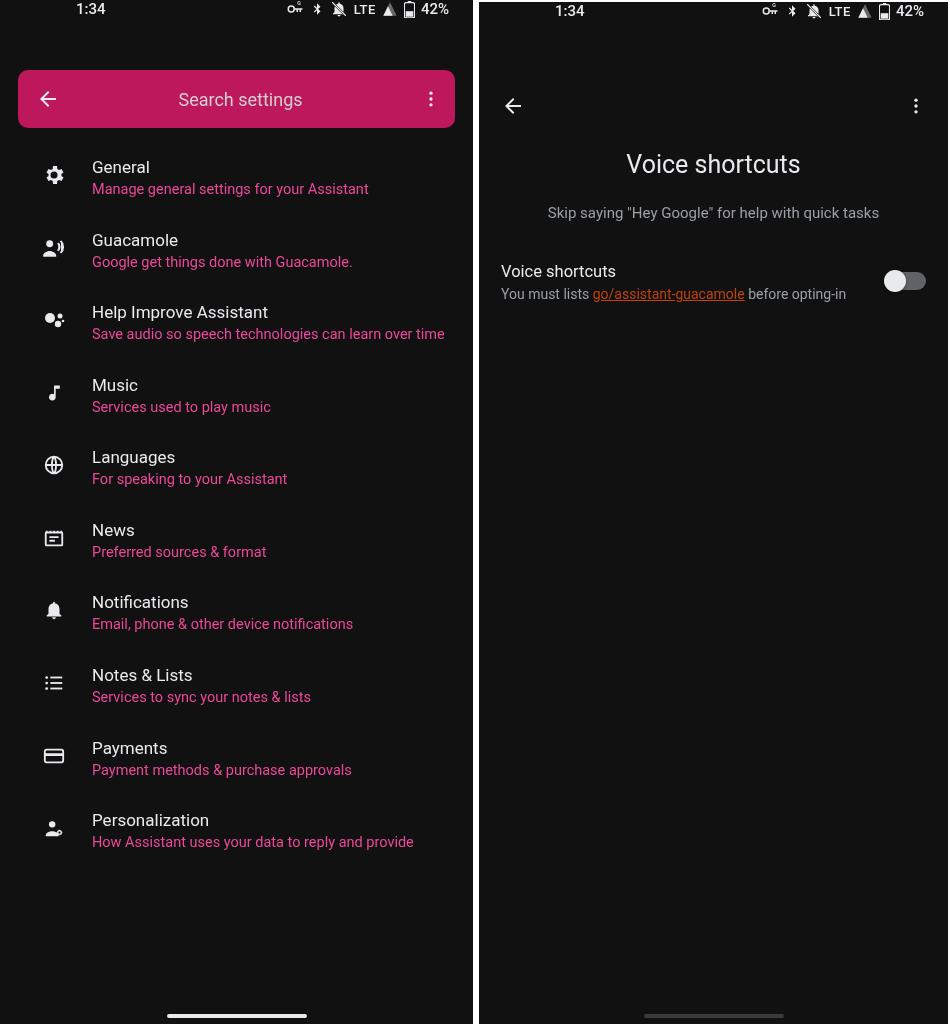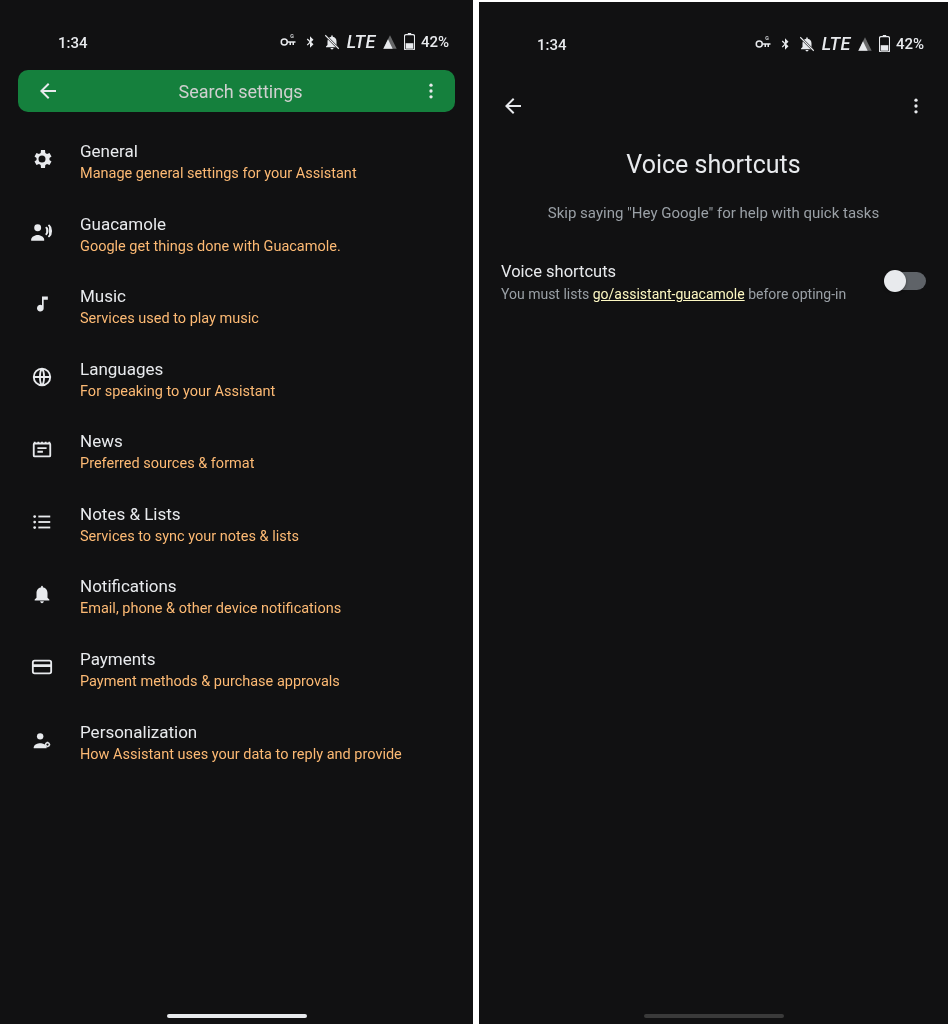--- a/index.html
+++ b/index.html
@@ -22,54 +22,54 @@
     position: relative;
   }
   .phone.right {
     border: 2px solid #fff;
     border-bottom: none;
   }
   
   .statusbar {
     height: 52px;
     display: flex;
-    align-items: flex-end;
+    align-items: flex-start;
     justify-content: space-between;
-    padding: 0 24px 0 58px;
+    padding: 0 24px 0 76px;
     font-size: 15px;
     font-weight: 500;
   }
   .status-right {
     display: flex;
     align-items: center;
     gap: 6px;
   }
   .status-right svg, .status-right .ico { fill: #e8eaed; color:#e8eaed; }
-  .status-right .net { font-size: 18px; font-weight:500; letter-spacing:0.5px;font-style:italic;}
+  .status-right .net { font-size: 13px; font-weight:500; letter-spacing:0.5px;}
   
   .searchbar {
     margin: 18px 18px 8px 18px;
-    background: #15803d;
+    background: #be185d;
     border-radius: 10px;
-    height: 42px;
+    height: 58px;
     display: flex;
     align-items: center;
     padding: 0 10px 0 18px;
   }
   .searchbar .back { width: 28px; display:flex; align-items:center;}
   .searchbar .placeholder {
     flex: 1;
     text-align: center;
     font-size: 18px;
     color: #d0d0d0;
     font-weight: 400;
   }
   .searchbar .more { width:28px; display:flex; align-items:center; justify-content:center;}
   
-  .list { flex:1; overflow:hidden; padding: 6px 0 0 0;}
+  .list { flex:1; overflow:hidden; padding: 6px 0 0 0; margin-left: 12px;}
   .row {
     display: flex;
     align-items: flex-start;
     padding: 15px 20px 15px 28px;
     gap: 24px;
   }
   .row .icon {
     width: 28px;
     height: 28px;
     display:flex;
@@ -80,21 +80,21 @@
   }
   .row .txt { flex:1; }
   .row .title {
     font-size: 17px;
     color: #e8eaed;
     font-weight: 400;
     margin-bottom: 3px;
   }
   .row .sub {
     font-size: 14.5px;
-    color: #fdba74;
+    color: #ec4899;
     line-height: 1.35;
   }
   
   .topbar {
     height: 60px;
     display:flex;
     align-items:center;
     justify-content:space-between;
     padding: 0 22px;
     margin-top: 22px;
@@ -116,21 +116,21 @@
   }
   .setting-row {
     display:flex;
     align-items:flex-start;
     padding: 18px 22px;
     gap: 14px;
   }
   .setting-row .txt { flex:1; }
   .setting-row .title { font-size:16.5px; color:#e8eaed; margin-bottom:4px;}
   .setting-row .sub { font-size:14px; color:#9aa0a6; line-height:1.4; }
-  .setting-row .sub a { color:#fef9c3; }
+  .setting-row .sub a { color:#c2410c; }
   .toggle {
     width: 40px;
     height: 18px;
     background:#5f6368;
     border-radius: 10px;
     position:relative;
     margin-top:10px;
     flex-shrink:0;
   }
   .toggle .knob {
@@ -222,20 +222,34 @@
             <path fill="#e8eaed" d="M16 8c1.5 1 1.5 5 0 6M18.5 6c2.5 2 2.5 8 0 10" stroke="#e8eaed" stroke-width="1.8" stroke-linecap="round"></path>
           </svg>
         </span>
       <div class="txt">
           <div class="title">Guacamole</div>
           <div class="sub">Google get things done with Guacamole.</div>
         </div>
     </div>
     <div class="row">
       <span class="icon">
+          <svg width="24" height="24" viewBox="0 0 24 24">
+            <circle cx="8" cy="10" r="5" fill="#e8eaed"></circle>
+            <circle cx="18" cy="8" r="2.5" fill="#e8eaed"></circle>
+            <circle cx="16" cy="16" r="3.2" fill="#e8eaed"></circle>
+            <circle cx="21" cy="13" r="1.3" fill="#e8eaed"></circle>
+          </svg>
+        </span>
+      <div class="txt">
+          <div class="title">Help Improve Assistant</div>
+          <div class="sub">Save audio so speech technologies can learn over time</div>
+        </div>
+    </div>
+    <div class="row">
+      <span class="icon">
           <svg width="20" height="20" viewBox="0 0 24 24">
             <path fill="#e8eaed" d="M12 3v10.6A4 4 0 1014 17V7h5V3h-7z"></path>
           </svg>
         </span>
       <div class="txt">
           <div class="title">Music</div>
           <div class="sub">Services used to play music</div>
         </div>
     </div>
     <div class="row">
@@ -253,47 +267,47 @@
     <div class="row">
       <span class="icon">
           <svg width="22" height="22" viewBox="0 0 24 24">
             <rect x="3" y="6" width="18" height="14" rx="1" fill="none" stroke="#e8eaed" stroke-width="2"></rect>
             <path stroke="#e8eaed" stroke-width="2" d="M4 4v2M8 4v2M12 4v2M16 4v2M20 4v2M7 11h10M7 15h6"></path>
           </svg>
         </span>
       <div class="txt">
           <div class="title">News</div>
           <div class="sub">Preferred sources &amp; format</div>
+        </div>
+    </div>
+    <div class="row">
+      <span class="icon">
+          <svg width="22" height="22" viewBox="0 0 24 24">
+            <path fill="#e8eaed" d="M12 22c1 0 2-1 2-2h-4c0 1 1 2 2 2zm6-6V11c0-3-2-6-5-6V4c0-.6-.4-1-1-1s-1 .4-1 1v1c-3 0-5 3-5 6v5l-2 2v1h16v-1l-2-2z"></path>
+          </svg>
+        </span>
+      <div class="txt">
+          <div class="title">Notifications</div>
+          <div class="sub">Email, phone &amp; other device notifications</div>
         </div>
     </div>
     <div class="row">
       <span class="icon">
           <svg width="22" height="22" viewBox="0 0 24 24">
             <circle cx="4" cy="6" r="1.5" fill="#e8eaed"></circle>
             <circle cx="4" cy="12" r="1.5" fill="#e8eaed"></circle>
             <circle cx="4" cy="18" r="1.5" fill="#e8eaed"></circle>
             <rect x="8" y="5" width="13" height="2" fill="#e8eaed"></rect>
             <rect x="8" y="11" width="13" height="2" fill="#e8eaed"></rect>
             <rect x="8" y="17" width="13" height="2" fill="#e8eaed"></rect>
           </svg>
         </span>
       <div class="txt">
           <div class="title">Notes &amp; Lists</div>
           <div class="sub">Services to sync your notes &amp; lists</div>
-        </div>
-    </div>
-    <div class="row">
-      <span class="icon">
-          <svg width="22" height="22" viewBox="0 0 24 24">
-            <path fill="#e8eaed" d="M12 22c1 0 2-1 2-2h-4c0 1 1 2 2 2zm6-6V11c0-3-2-6-5-6V4c0-.6-.4-1-1-1s-1 .4-1 1v1c-3 0-5 3-5 6v5l-2 2v1h16v-1l-2-2z"></path>
-          </svg>
-        </span>
-      <div class="txt">
-          <div class="title">Notifications</div>
-          <div class="sub">Email, phone &amp; other device notifications</div>
         </div>
     </div>
     <div class="row">
       <span class="icon">
           <svg width="22" height="22" viewBox="0 0 24 24">
             <rect x="2" y="5" width="20" height="14" rx="2" fill="none" stroke="#e8eaed" stroke-width="2"></rect>
             <rect x="2" y="9" width="20" height="3" fill="#e8eaed"></rect>
           </svg>
         </span>
       <div class="txt">

